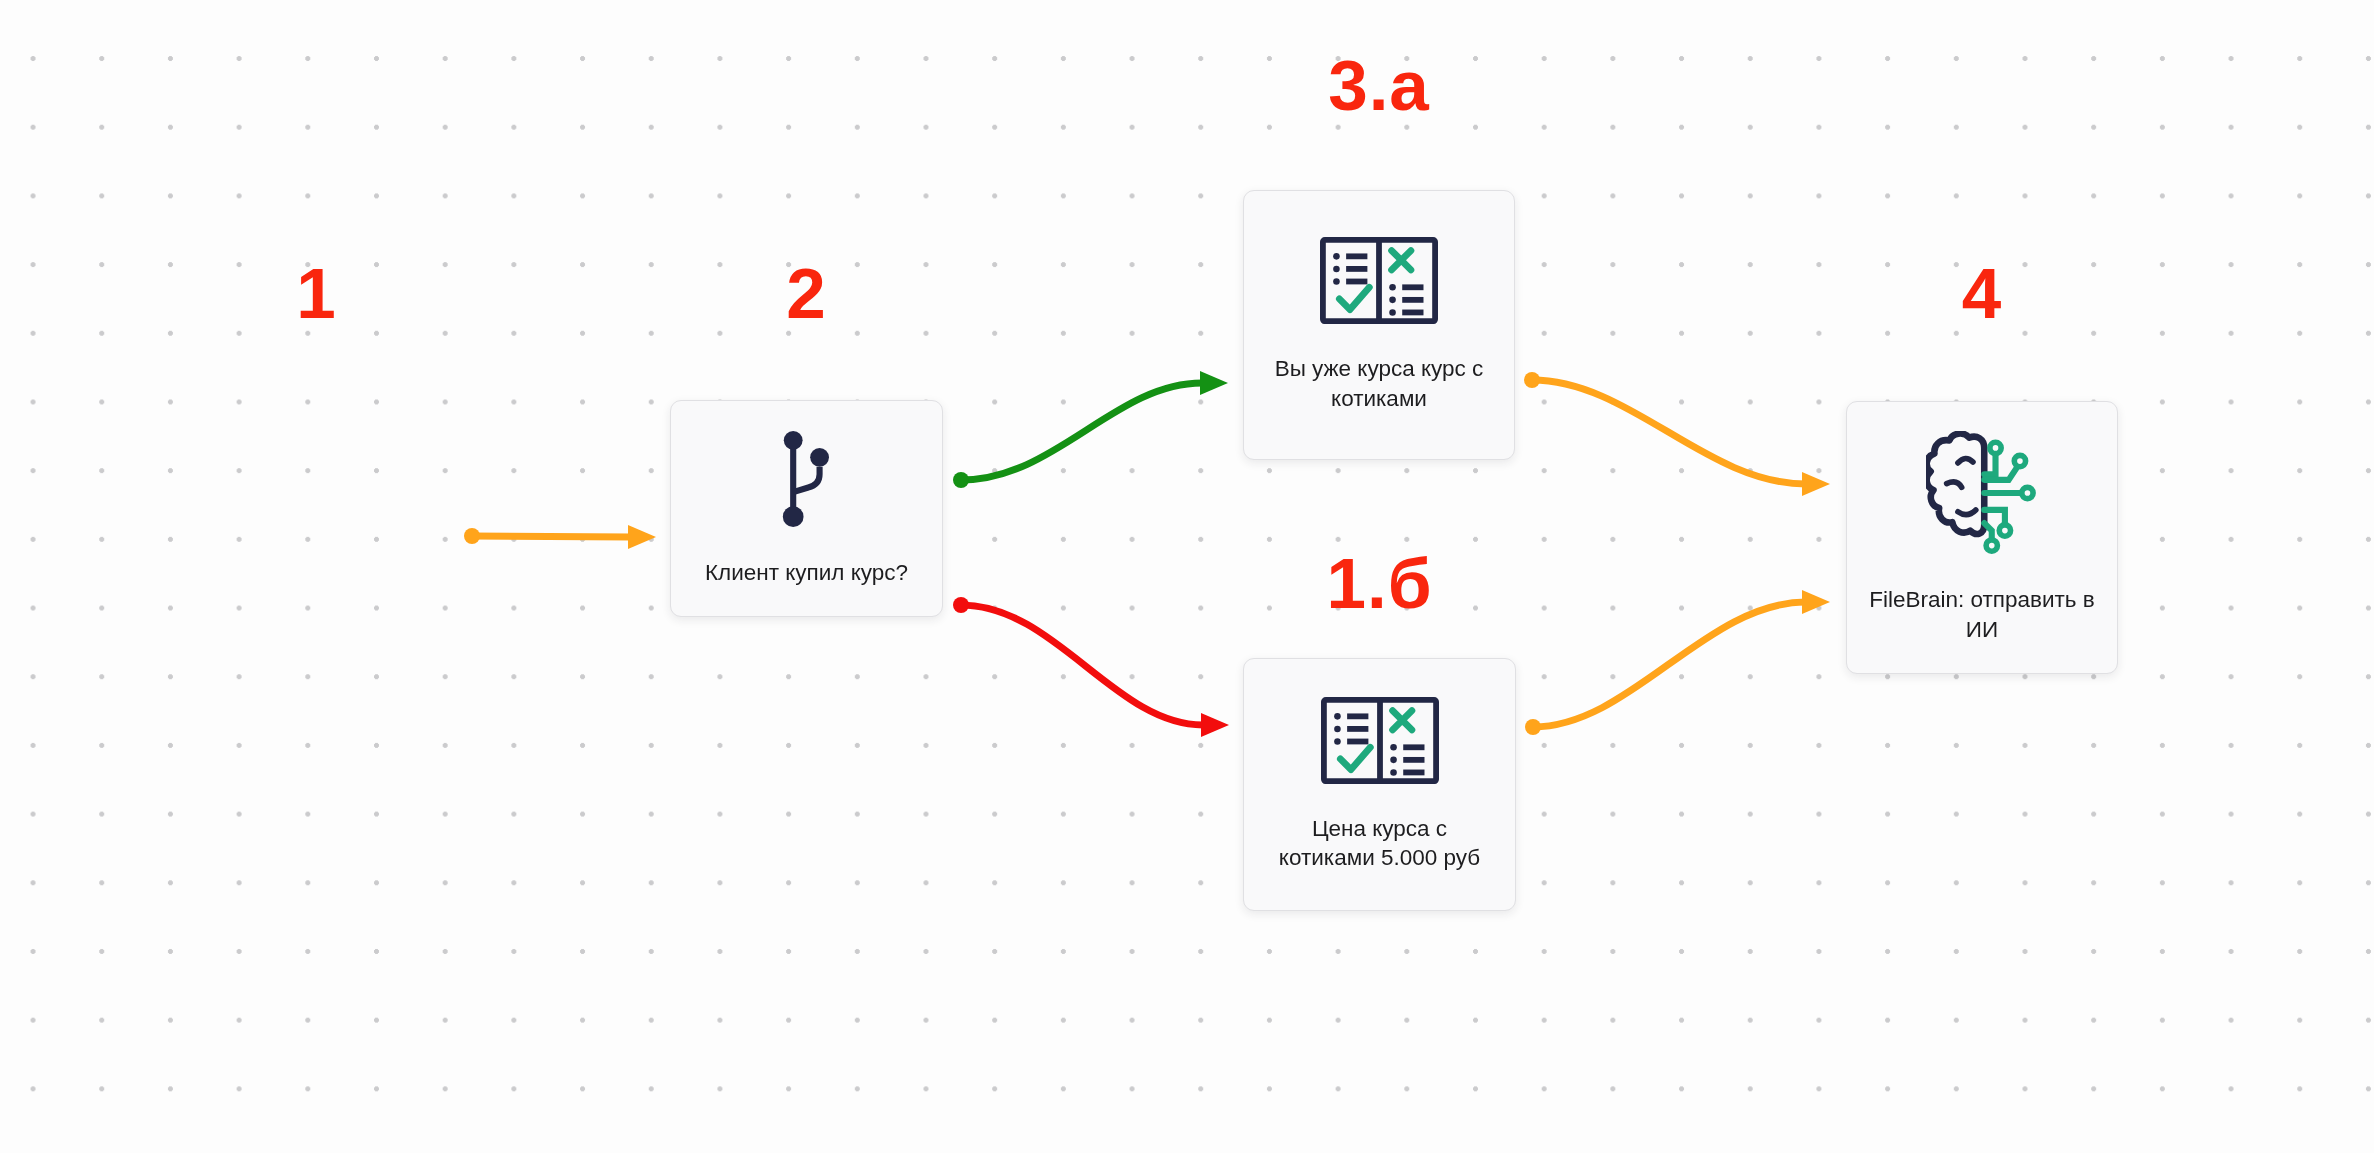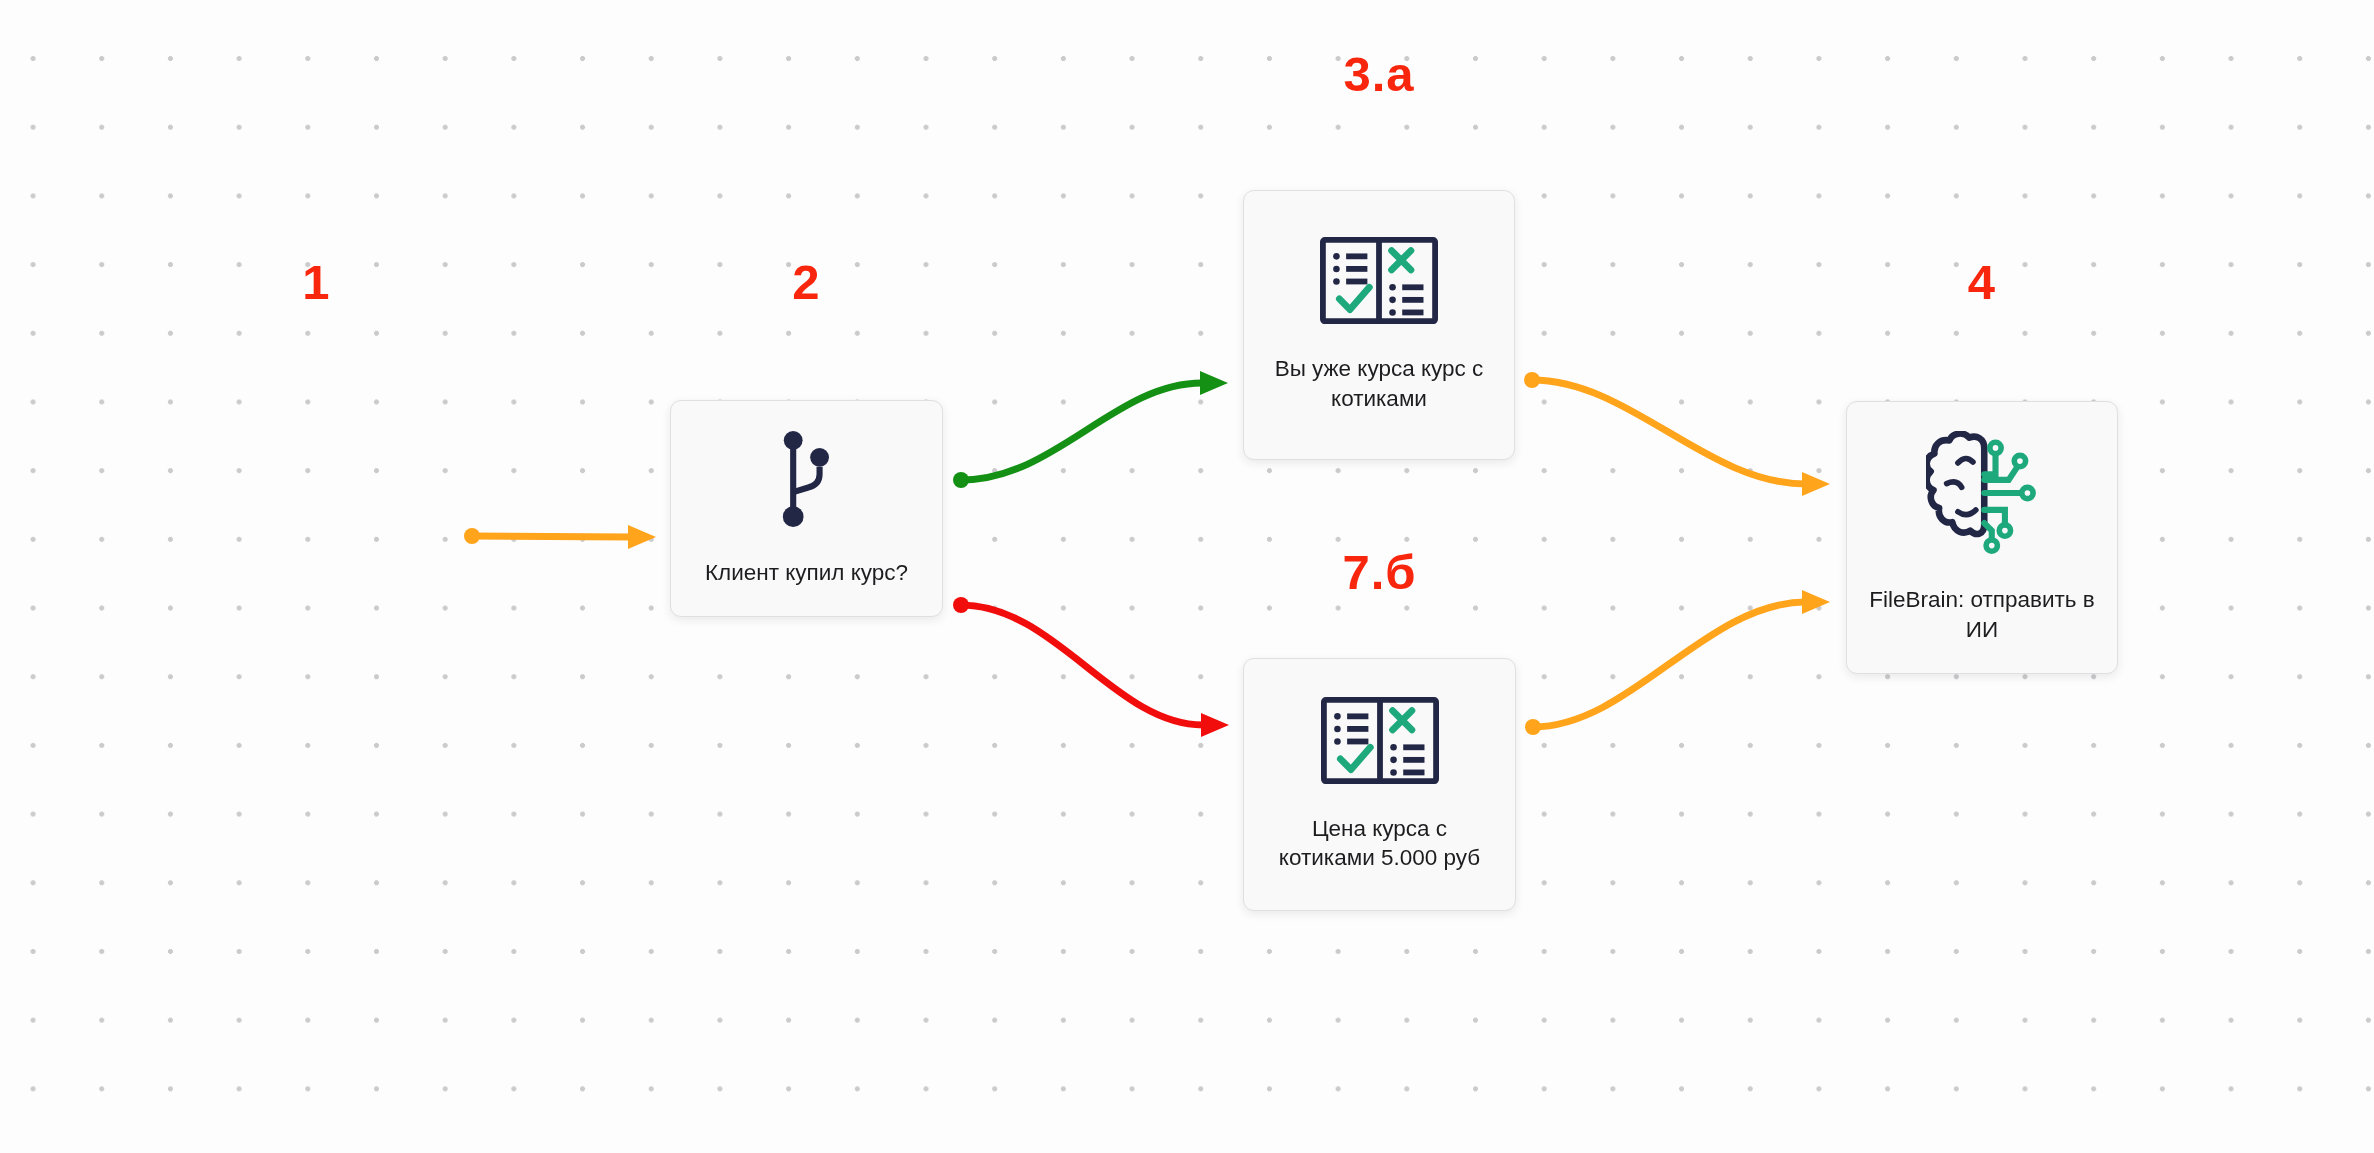--- a/index.html
+++ b/index.html
@@ -33,21 +33,21 @@
   .node-label{
     font-size:22.5px;
     line-height:1.3;
     color:var(--node-text,#1d1d1f);
     text-align:center;
     max-width:234px;
   }
   .step-num{
     position:absolute;
     text-align:center;
-    font-size:49px;
+    font-size:71px;
     font-weight:800;
     letter-spacing:1px;
     color:var(--step-red,#f9260e);
     line-height:1;
     user-select:none;
   }
   
   #node-1{left:180px;top:398px;width:273px;height:277px;}
   #node-2{left:670px;top:400px;width:273px;height:217px;align-items:center;}
   #node-3a{left:1243px;top:190px;width:272px;height:270px;}
@@ -88,21 +88,21 @@
     <g>
       <path fill="none" stroke-width="7" stroke-linecap="round" stroke="#ffa41b" d="M1533 727 C1630 727 1706 602 1806 602"></path>
       <circle r="8" fill="#ffa41b" cx="1533" cy="727"></circle>
       <polygon fill="#ffa41b" points="1830,602 1802,590 1802,614"></polygon>
     </g>
   </svg>
 
   <div class="step-num" id="step-1">1</div>
   <div class="step-num" id="step-2">2</div>
   <div class="step-num" id="step-3a">3.а</div>
-  <div class="step-num" id="step-3b">7.б</div>
+  <div class="step-num" id="step-3b">1.б</div>
   <div class="step-num" id="step-4">4</div>
 
 
   <div class="node-card" id="node-2">
     <svg height="98" viewBox="0 0 56 104" xmlns="http://www.w3.org/2000/svg">
       <path d="M14 11 L14 92" fill="none" stroke="var(--icon-navy,#222745)" stroke-width="6.5"></path>
       <path d="M42 39 L42 47 Q42 58 30 61 L14 66" fill="none" stroke="var(--icon-navy,#222745)" stroke-width="6.5"></path>
       <circle cx="14" cy="11" r="10" fill="var(--icon-navy,#222745)"></circle>
       <circle cx="42" cy="29" r="10" fill="var(--icon-navy,#222745)"></circle>
       <circle cx="14" cy="92" r="11" fill="var(--icon-navy,#222745)"></circle>

